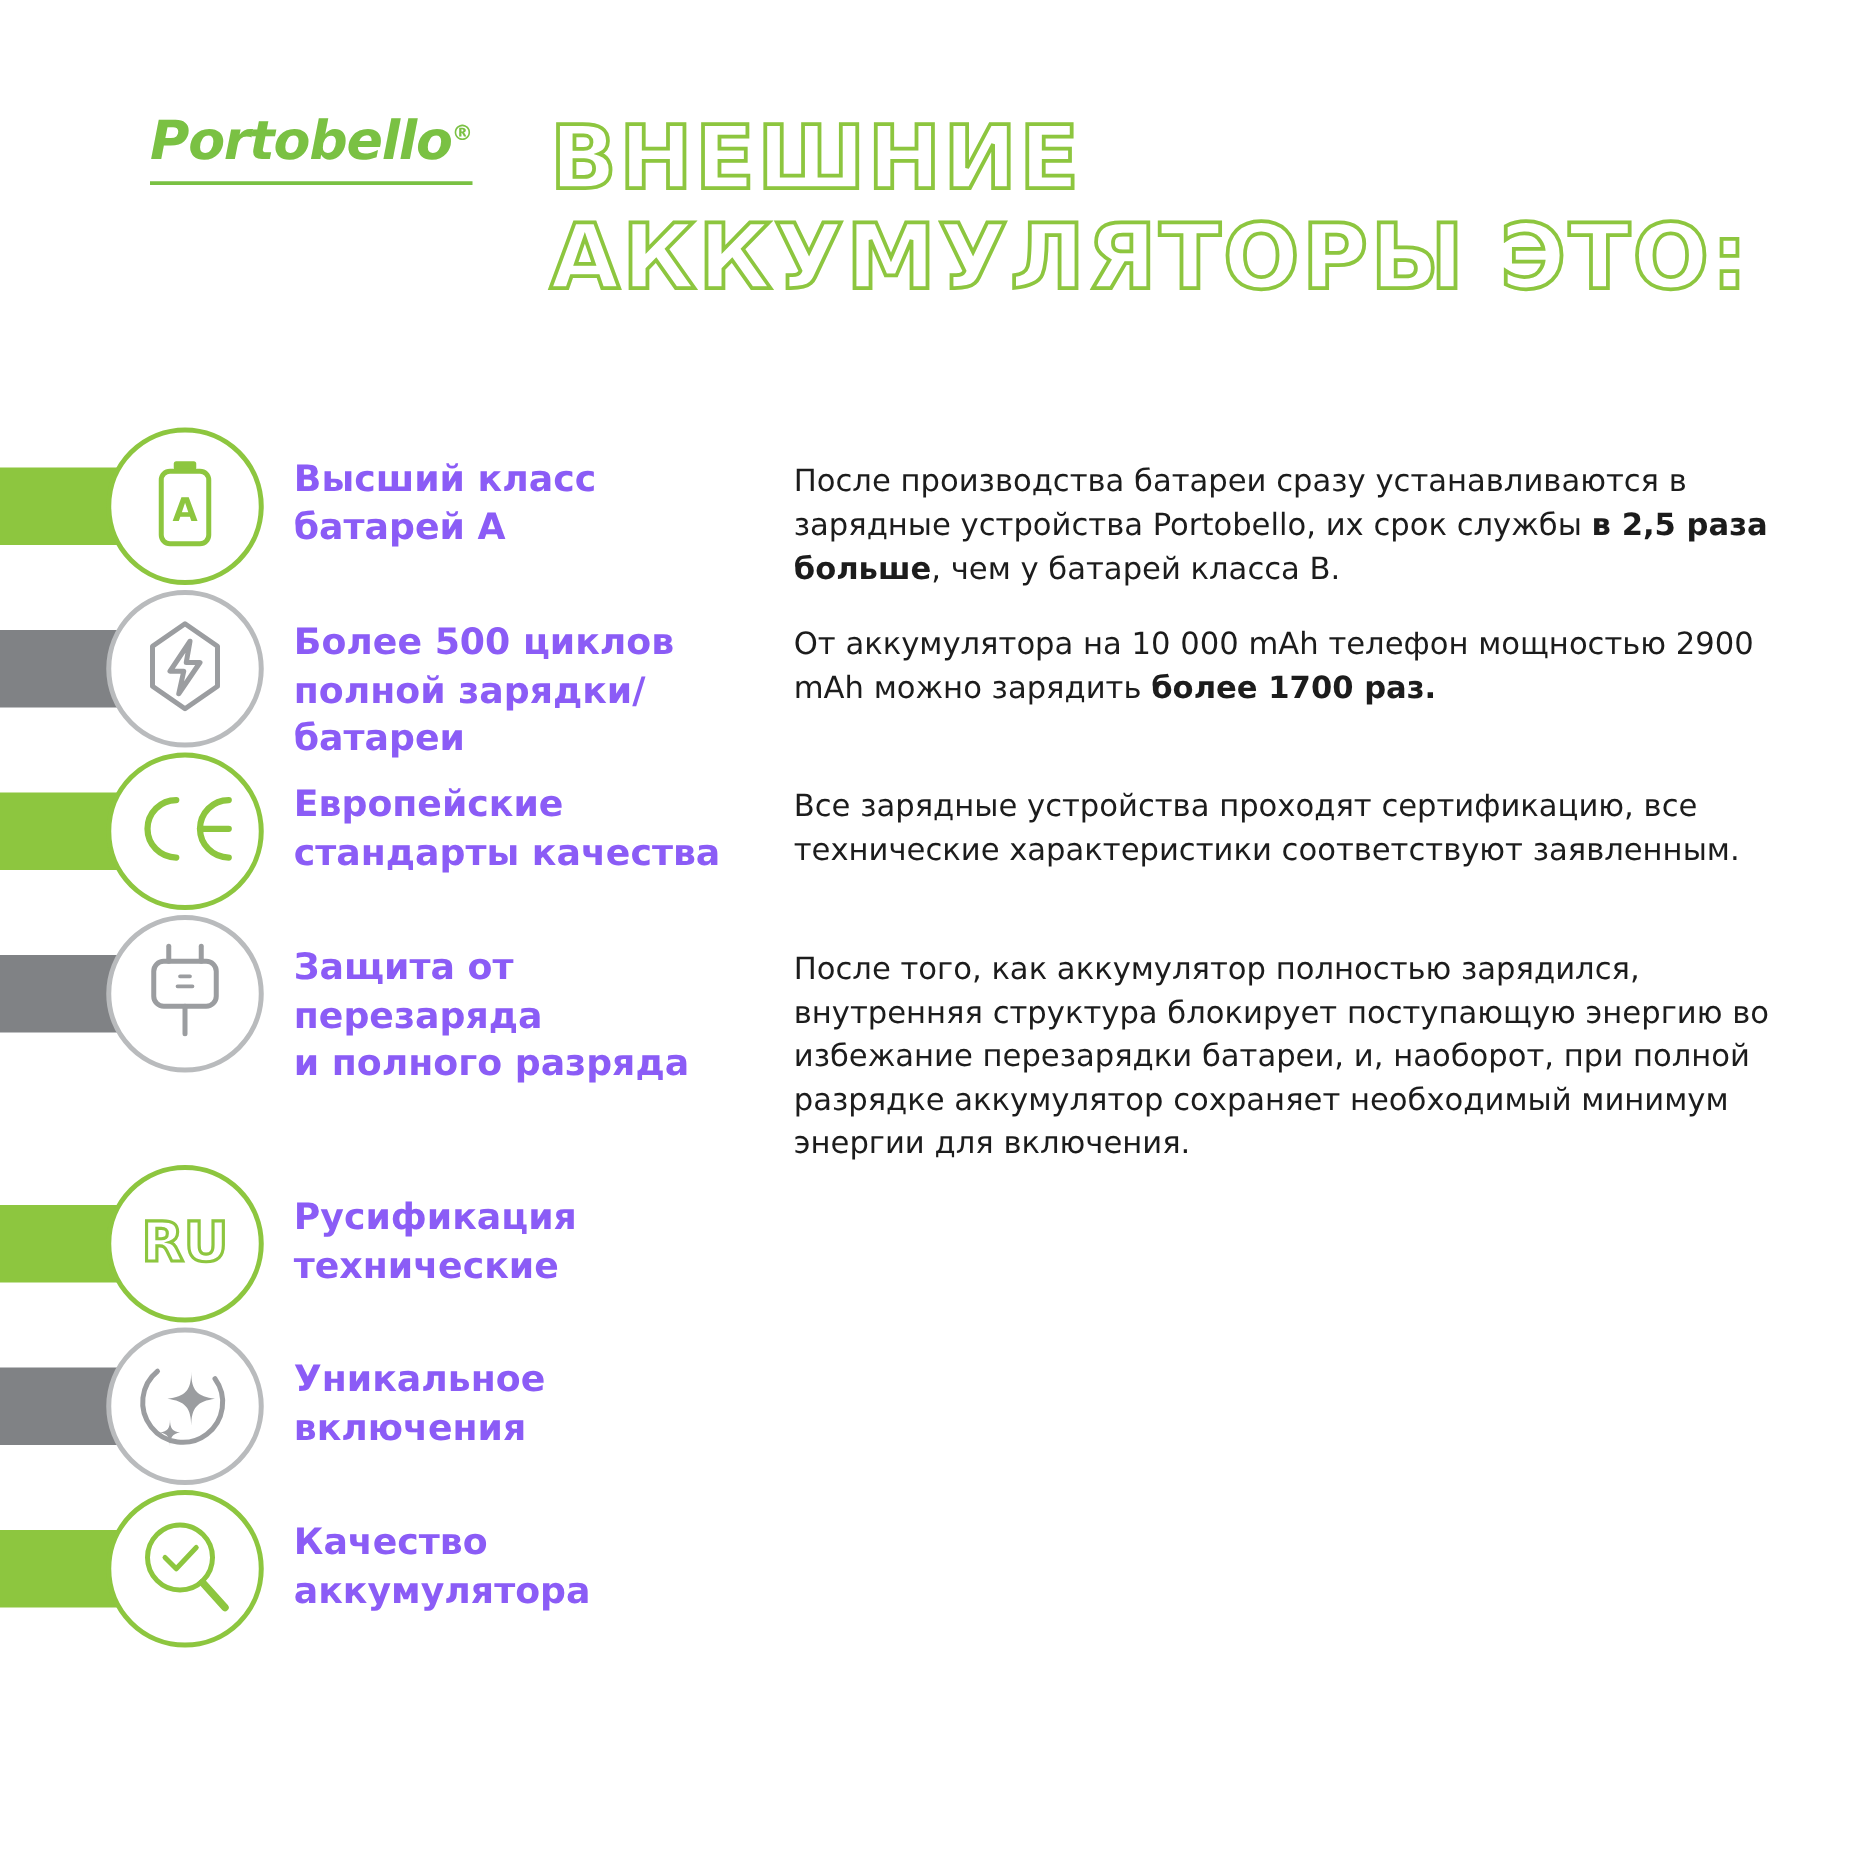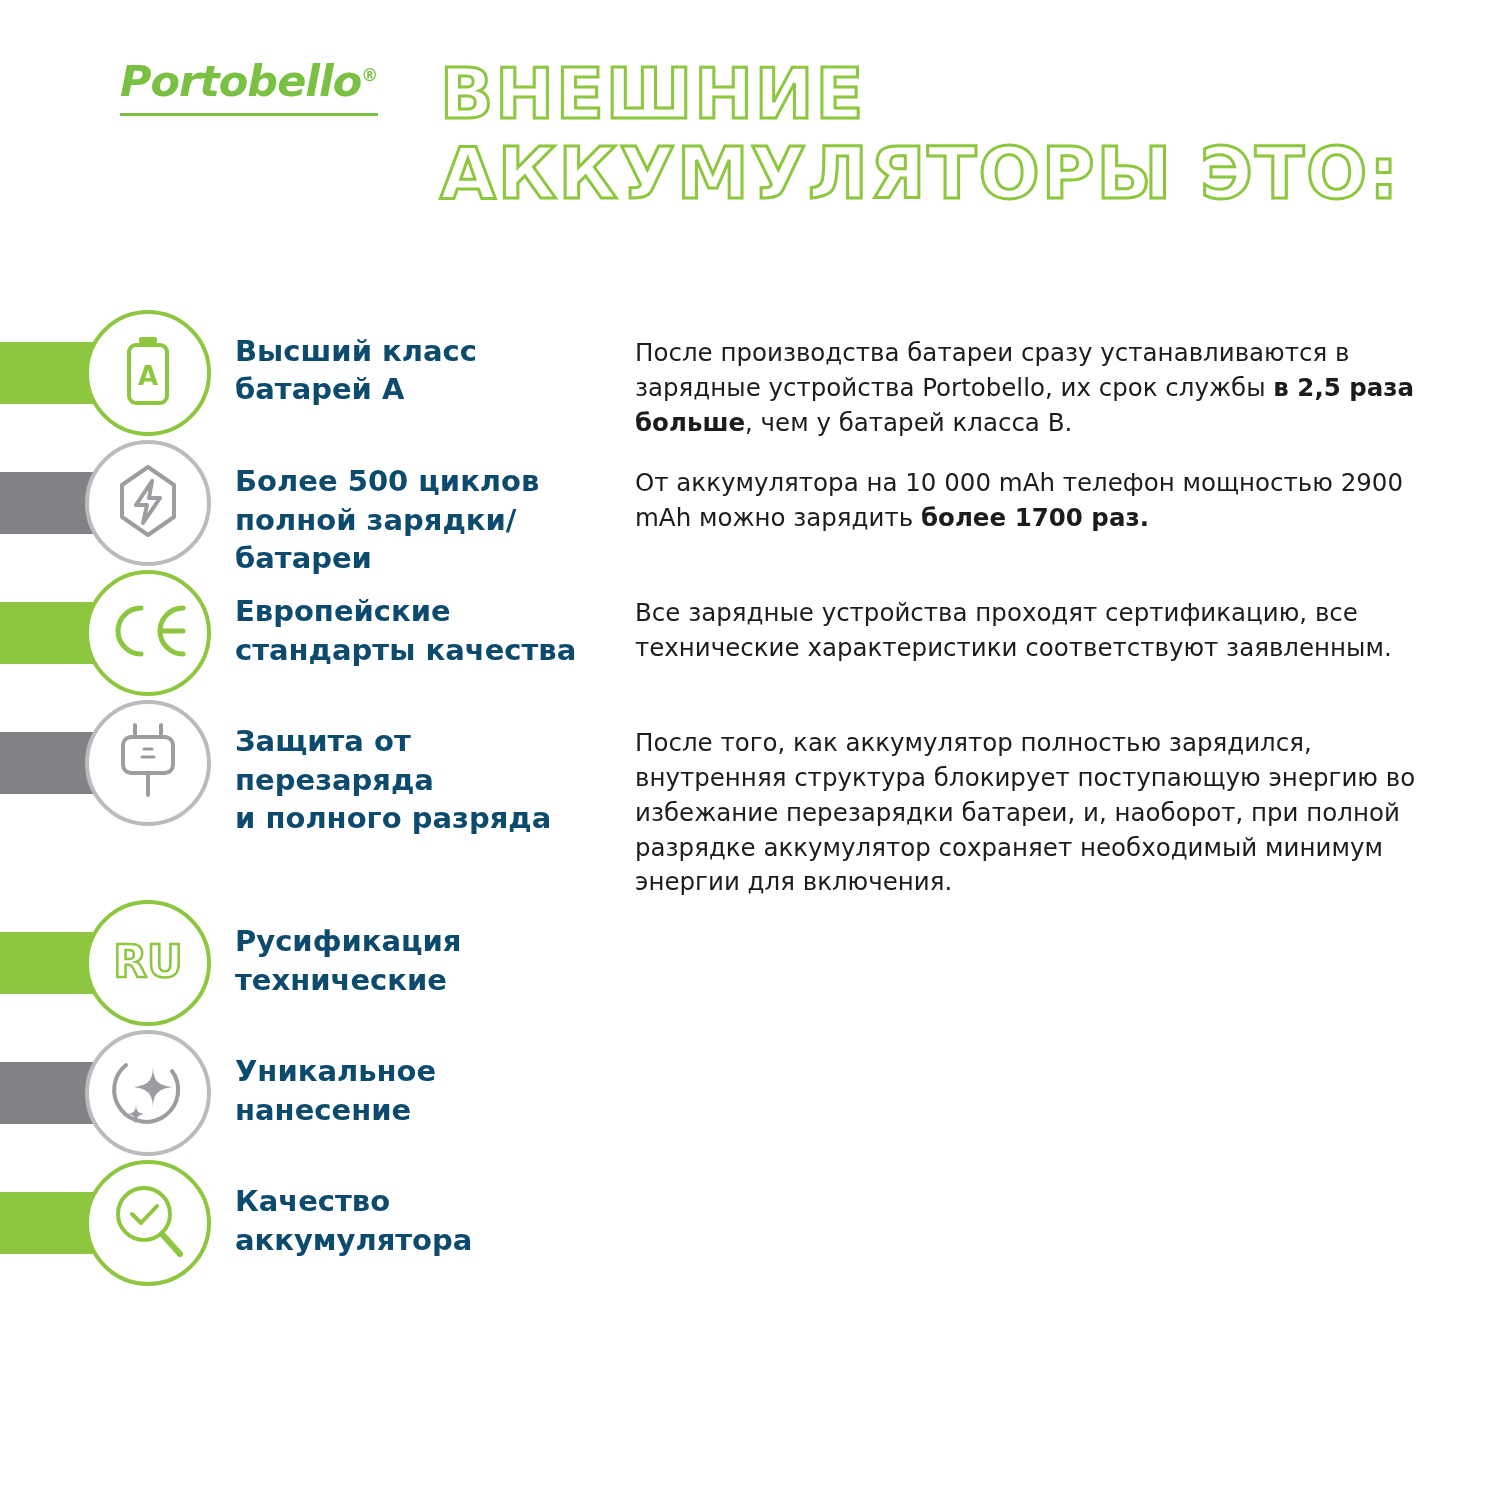--- a/index.html
+++ b/index.html
@@ -13,20 +13,21 @@
     font-family: "Liberation Sans", sans-serif;
     color: #1f1f1f;
     position: relative;
     overflow: hidden;
   }
 
   
   .header {
     position: relative;
     height: 290px;
+    margin-top: 32px;
   }
   .logo {
     position: absolute;
     left: 120px;
     top: 60px;
     width: 280px;
   }
   .logo-text {
     font-family: "DejaVu Sans", sans-serif;
     font-size: 43px;
@@ -116,21 +117,21 @@
 
   .row-title {
     position: absolute;
     left: 235px;
     top: 22px;
     width: 350px;
     font-family: "DejaVu Sans", sans-serif;
     font-weight: 700;
     font-size: 29px;
     line-height: 1.32;
-    color: #0c4a6e;
+    color: #8b5cf6;
   }
 
   .row-desc {
     width: 830px;
     padding-top: 26px;
     font-family: "DejaVu Sans", sans-serif;
     font-size: 24.5px;
     line-height: 1.42;
     color: #1c1c1c;
     margin-left: 35px;
@@ -245,21 +246,21 @@
       <div class="bar grey"></div>
       <div class="circle grey">
         <span><svg width="80" height="80" viewBox="0 0 80 80" fill="none">
         <path d="M18 14 A32 32 0 1 0 64 20" stroke="#9b9da0" stroke-width="4" stroke-linecap="round"></path>
         <path d="M45 14 C45 30 50 34 64 36 C50 38 45 43 45 58 C45 43 40 38 26 36 C40 34 45 30 45 14 Z" fill="#9b9da0"></path>
         <path d="M28 52 C28 60 30 62 36 63 C30 64 28 67 28 74 C28 67 26 64 20 63 C26 62 28 60 28 52 Z" fill="#9b9da0"></path>
       </svg></span>
       </div>
       <div class="row-title">
           <div>Уникальное</div>
-          <div>нанесение</div>
+          <div>включения</div>
         </div>
     </div>
     <div class="row-desc"></div>
   </div>
     <div class="row">
     <div class="badge-wrap">
       <div class="bar green"></div>
       <div class="circle green">
         <span><svg width="76" height="78" viewBox="0 0 76 78" fill="none">
         <circle cx="34" cy="32" r="26" stroke="#8dc63f" stroke-width="4"></circle>

